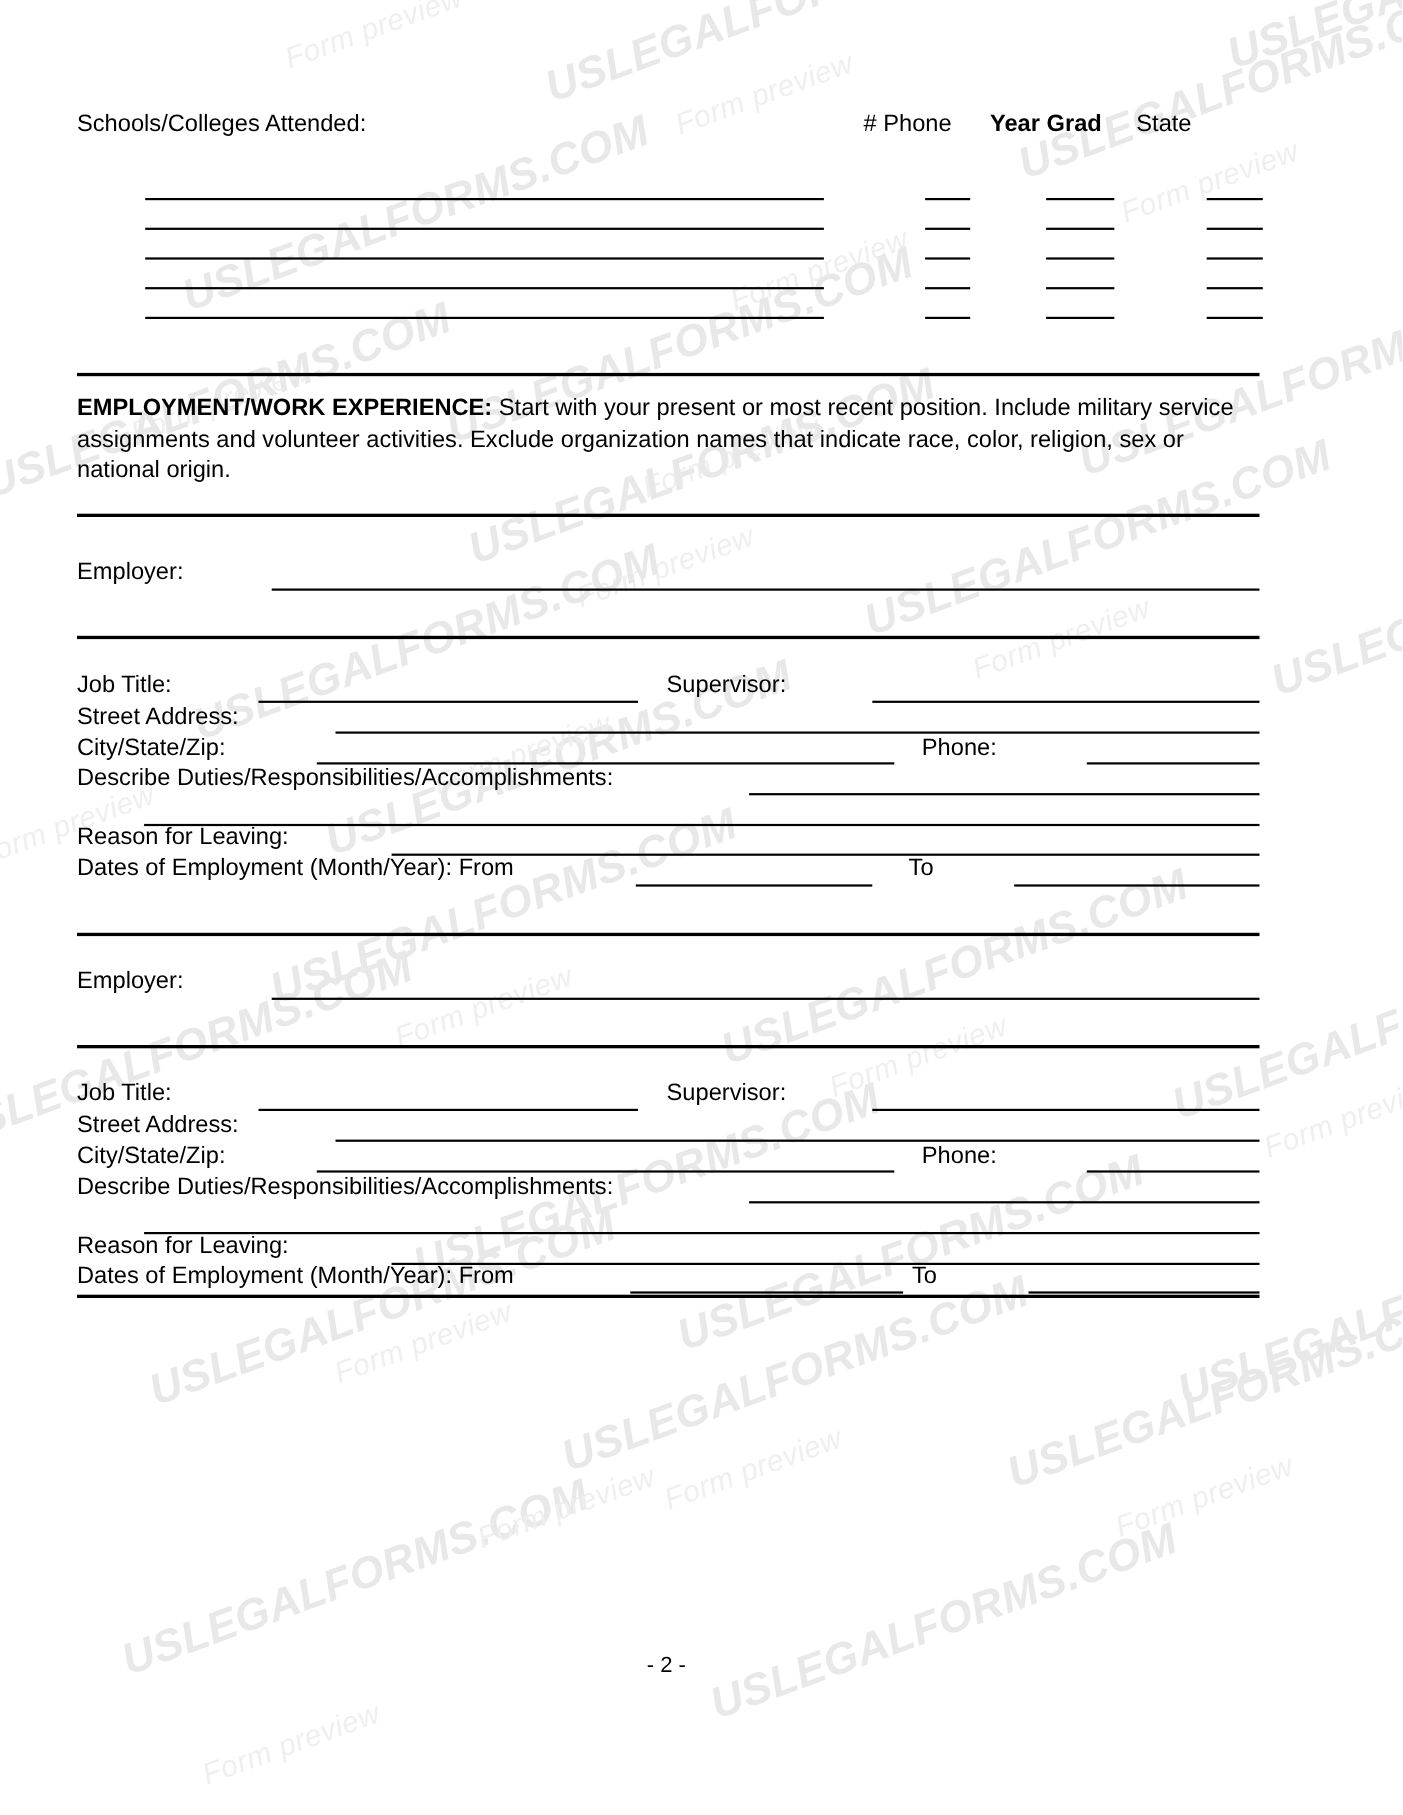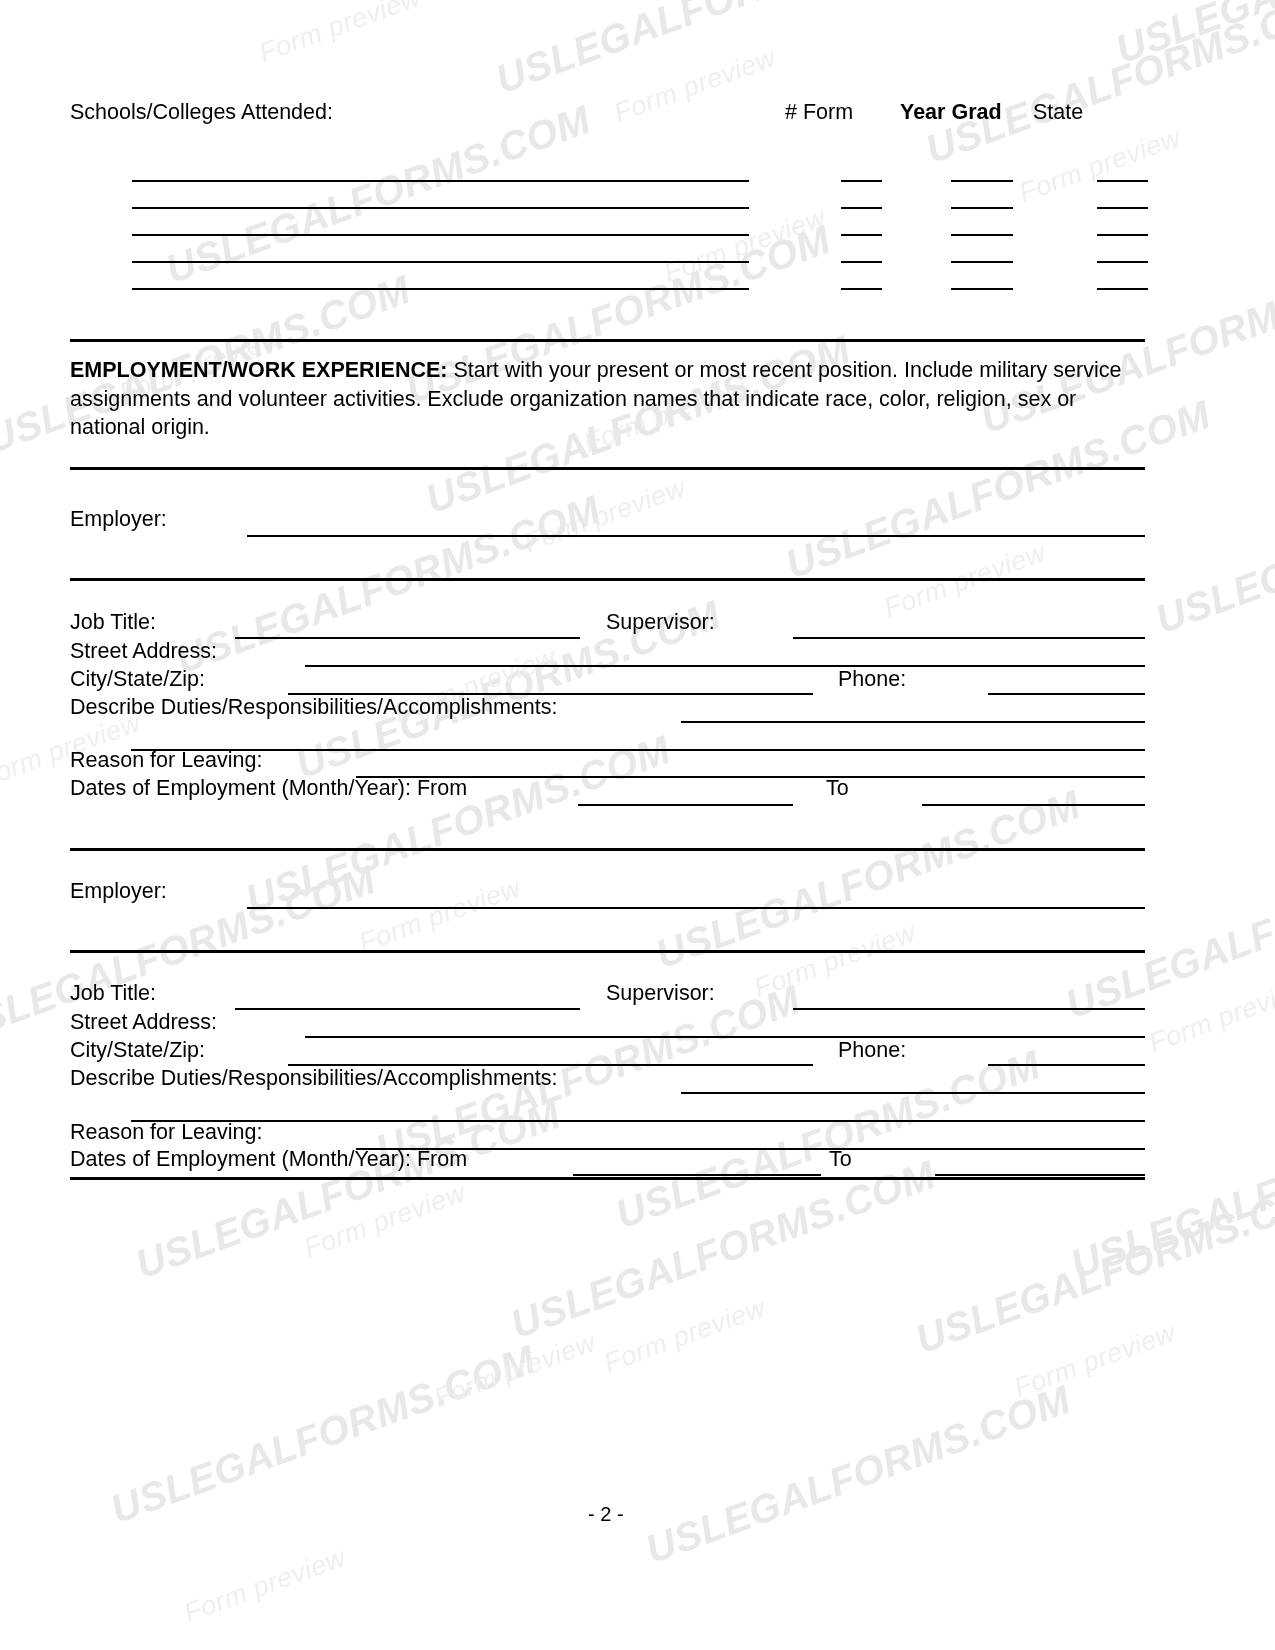--- a/index.html
+++ b/index.html
@@ -140,21 +140,21 @@
     <div class="wm big" style="left:105px; top:1490px; transform:rotate(-20deg);">USLEGALFORMS.COM</div>
     <div class="wm small" style="left:180px; top:1600px; transform:rotate(-20deg);">Form preview</div>
     <div class="wm big" style="left:640px; top:1530px; transform:rotate(-20deg);">USLEGALFORMS.COM</div>
     <div class="wm small" style="left:430px; top:1385px; transform:rotate(-20deg);">Form preview</div>
   </div>
 
   <div class="content">
 
     <div class="abs lbl" style="left:70px; top:102px;">Schools/Colleges Attended:</div>
 
-    <div class="abs lbl" style="left:785px; top:102px;"># Form</div>
+    <div class="abs lbl" style="left:785px; top:102px;"># Phone</div>
     <div class="abs lbl" style="left:900px; top:102px;font-weight:bold;">Year Grad</div>
     <div class="abs lbl" style="left:1033px; top:102px;">State</div>
 
     <div class="rule" style="left:132px; top:180px;  width:617px;"></div>
     <div class="rule" style="left:841px; top:180px;  width:41px;"></div>
     <div class="rule" style="left:951px; top:180px;  width:62px;"></div>
     <div class="rule" style="left:1097px; top:180px; width:51px;"></div>
 
     <div class="rule" style="left:132px; top:207px;  width:617px;"></div>
     <div class="rule" style="left:841px; top:207px;  width:41px;"></div>

